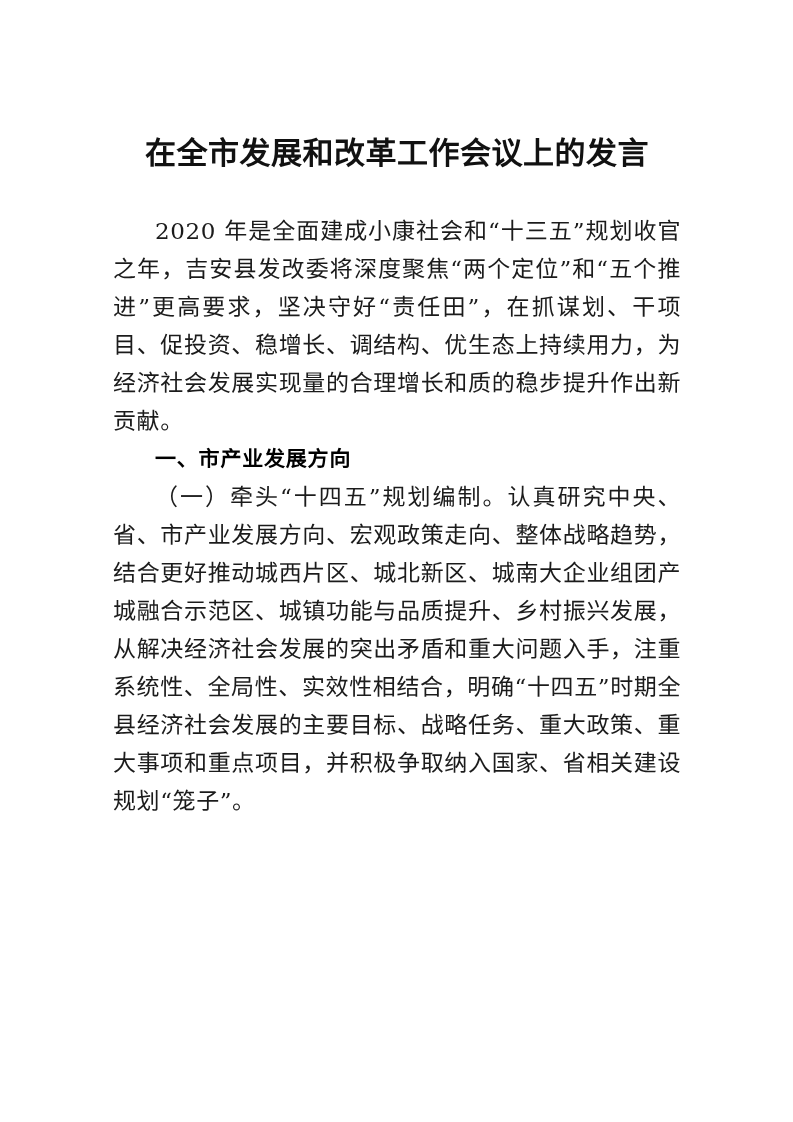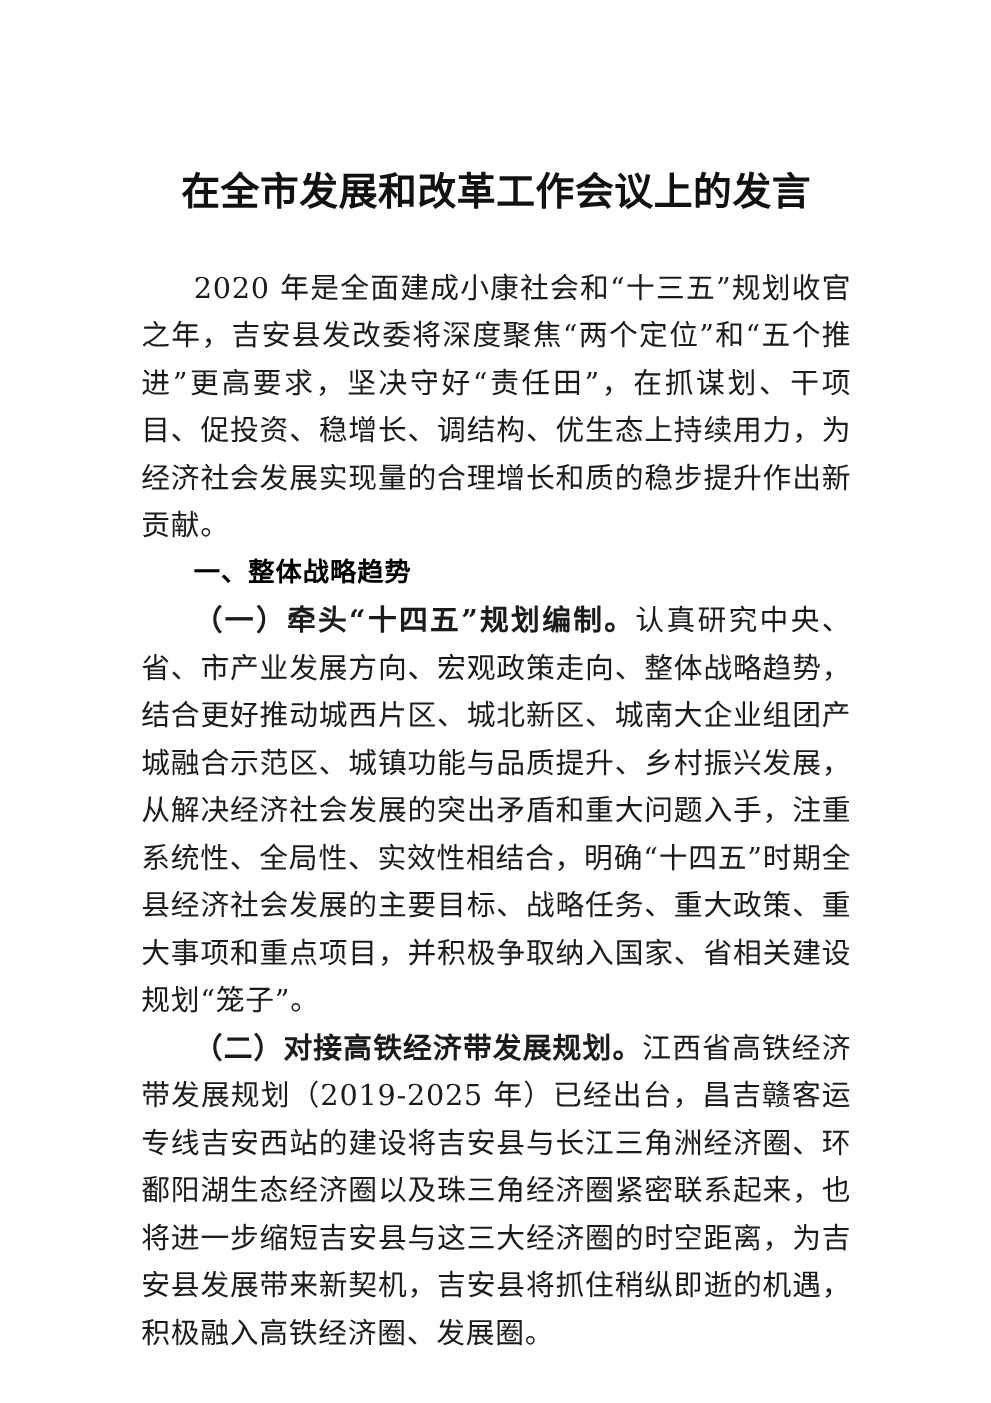--- a/index.html
+++ b/index.html
@@ -83,38 +83,37 @@
     font-family: "Liberation Sans", "DejaVu Sans", sans-serif;
     font-weight: bold;
     font-size: 21px;
     line-height: 38px;
     text-indent: 42px;
     letter-spacing: 0.8px;
     color: #000000;
   }
 
   .lead-in {
-    font-weight: bold;
+    font-weight: normal;
     letter-spacing: 0.6px;
   }
 </style>
 </head>
 <body>
 
 <div class="page">
   <div class="content">
 
     <h1 class="doc-title">在全市发展和改革工作会议上的发言</h1>
 
 
     <div class="body-block">
 
       <p class="para">2020 年是全面建成小康社会和“十三五”规划收官之年，吉安县发改委将深度聚焦“两个定位”和“五个推进”更高要求，坚决守好“责任田”，在抓谋划、干项目、促投资、稳增长、调结构、优生态上持续用力，为经济社会发展实现量的合理增长和质的稳步提升作出新贡献。</p>
 
-      <h2 class="section-heading">一、整体战略趋势</h2>
+      <h2 class="section-heading">一、市产业发展方向</h2>
 
       <p class="para"><span class="lead-in">（一）牵头“十四五”规划编制。</span><span>认真研究中央、省、市产业发展方向、宏观政策走向、整体战略趋势，结合更好推动城西片区、城北新区、城南大企业组团产城融合示范区、城镇功能与品质提升、乡村振兴发展，从解决经济社会发展的突出矛盾和重大问题入手，注重系统性、全局性、实效性相结合，明确“十四五”时期全县经济社会发展的主要目标、战略任务、重大政策、重大事项和重点项目，并积极争取纳入国家、省相关建设规划“笼子”。</span></p>
 
-      <p class="para"><span class="lead-in">（二）对接高铁经济带发展规划。</span><span>江西省高铁经济带发展规划（2019-2025 年）已经出台，昌吉赣客运专线吉安西站的建设将吉安县与长江三角洲经济圈、环鄱阳湖生态经济圈以及珠三角经济圈紧密联系起来，也将进一步缩短吉安县与这三大经济圈的时空距离，为吉安县发展带来新契机，吉安县将抓住稍纵即逝的机遇，积极融入高铁经济圈、发展圈。</span></p>
 
     </div>
   </div>
 </div>
 
 </body></html>

